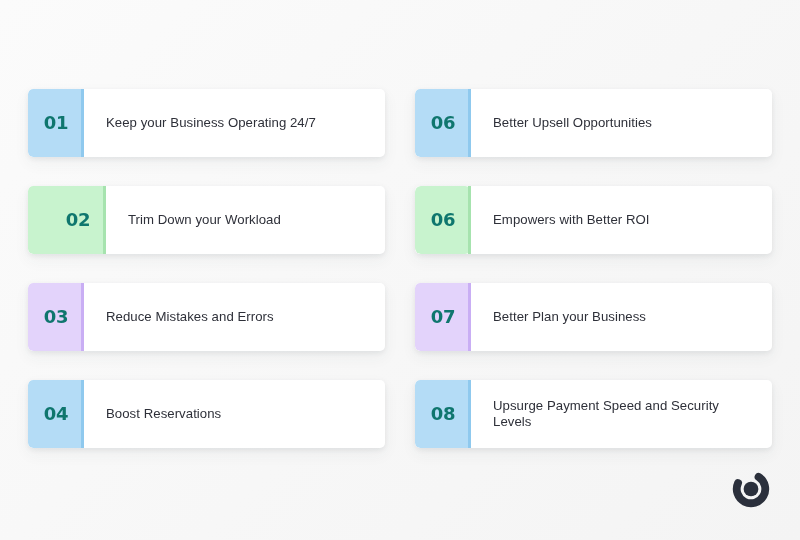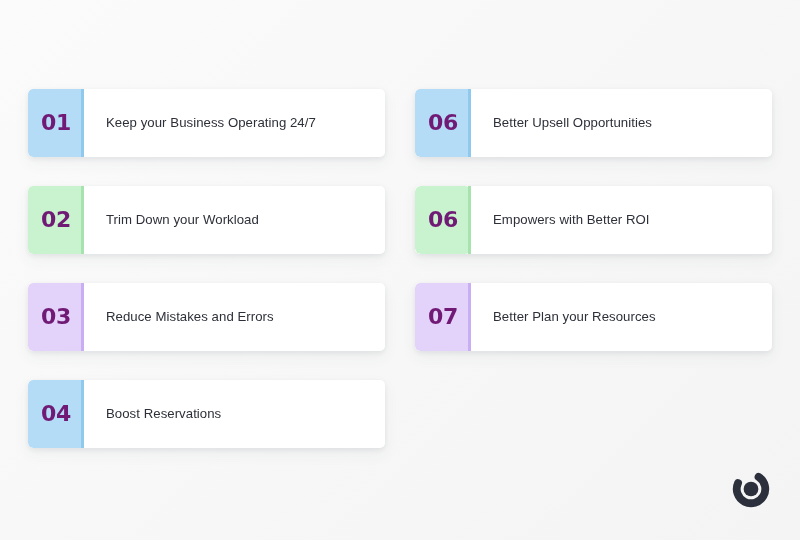--- a/index.html
+++ b/index.html
@@ -64,24 +64,24 @@
     position: absolute;
     right: 0;
     top: 0;
     bottom: 0;
     width: 3px;
     background: rgba(0, 0, 0, 0.10);
   }
 
   .num-text {
     font-family: "DejaVu Sans", sans-serif;
-    font-size: 22px;
+    font-size: 18px;
     font-weight: bold;
     letter-spacing: -0.2px;
-    color: #701a75;
+    color: #0f766e;
     line-height: 1;
   }
 
   .card-label {
     flex: 1 1 auto;
     display: flex;
     align-items: center;
     padding-left: 22px;
     padding-right: 25px;
     font-family: "Liberation Sans", sans-serif;
@@ -123,48 +123,54 @@
         </div>
         <div class="card-label" data-name="benefit-label">Keep your Business Operating 24/7</div>
       </div>
       <div class="card" data-name="benefit-card-05">
         <div class="num-block" data-name="benefit-number-block" style="background: rgb(180, 220, 246);">
           <span class="num-text" data-name="benefit-number">06</span>
         </div>
         <div class="card-label" data-name="benefit-label">Better Upsell Opportunities</div>
       </div>
       <div class="card" data-name="benefit-card-02">
-        <div class="num-block" data-name="benefit-number-block" style="background: rgb(200, 243, 206);">
+        <div class="num-block" data-name="benefit-number-block" style="background: rgb(200, 243, 206); padding-left: 22px;">
           <span class="num-text" data-name="benefit-number">02</span>
         </div>
         <div class="card-label" data-name="benefit-label">Trim Down your Workload</div>
       </div>
       <div class="card" data-name="benefit-card-06">
         <div class="num-block" data-name="benefit-number-block" style="background: rgb(200, 243, 206); border-radius: 6px;">
           <span class="num-text" data-name="benefit-number">06</span>
         </div>
         <div class="card-label" data-name="benefit-label">Empowers with Better ROI</div>
       </div>
       <div class="card" data-name="benefit-card-03">
         <div class="num-block" data-name="benefit-number-block" style="background: rgb(227, 211, 251);">
           <span class="num-text" data-name="benefit-number">03</span>
         </div>
         <div class="card-label" data-name="benefit-label">Reduce Mistakes and Errors</div>
       </div>
       <div class="card" data-name="benefit-card-07">
         <div class="num-block" data-name="benefit-number-block" style="background: rgb(227, 211, 251);">
           <span class="num-text" data-name="benefit-number">07</span>
         </div>
-        <div class="card-label" data-name="benefit-label">Better Plan your Resources</div>
+        <div class="card-label" data-name="benefit-label">Better Plan your Business</div>
       </div>
       <div class="card" data-name="benefit-card-04">
         <div class="num-block" data-name="benefit-number-block" style="background: rgb(180, 220, 246); text-align: center;">
           <span class="num-text" data-name="benefit-number">04</span>
         </div>
         <div class="card-label" data-name="benefit-label">Boost Reservations</div>
+      </div>
+      <div class="card" data-name="benefit-card-08">
+        <div class="num-block" data-name="benefit-number-block" style="background: rgb(180, 220, 246);">
+          <span class="num-text" data-name="benefit-number">08</span>
+        </div>
+        <div class="card-label" data-name="benefit-label">Upsurge Payment Speed and Security Levels</div>
       </div>
     </div>
 
   <svg id="logo" viewBox="0 0 100 100" data-name="circle-dot-logo" aria-hidden="true">
     <path id="logo-ring" d="M50 8
              A42 42 0 1 0 92 50
              A42 42 0 0 1 50 8 Z" fill="none"></path>
     <path id="logo-arc" fill="none" stroke-linecap="round" stroke-width="17" d="M 66.43 23.71 A 31 31 0 1 1 21.90 36.90" stroke="#2b303c"></path>
     <circle id="logo-dot" cx="50" cy="50" r="16" fill="#2b303c"></circle>
   </svg>

